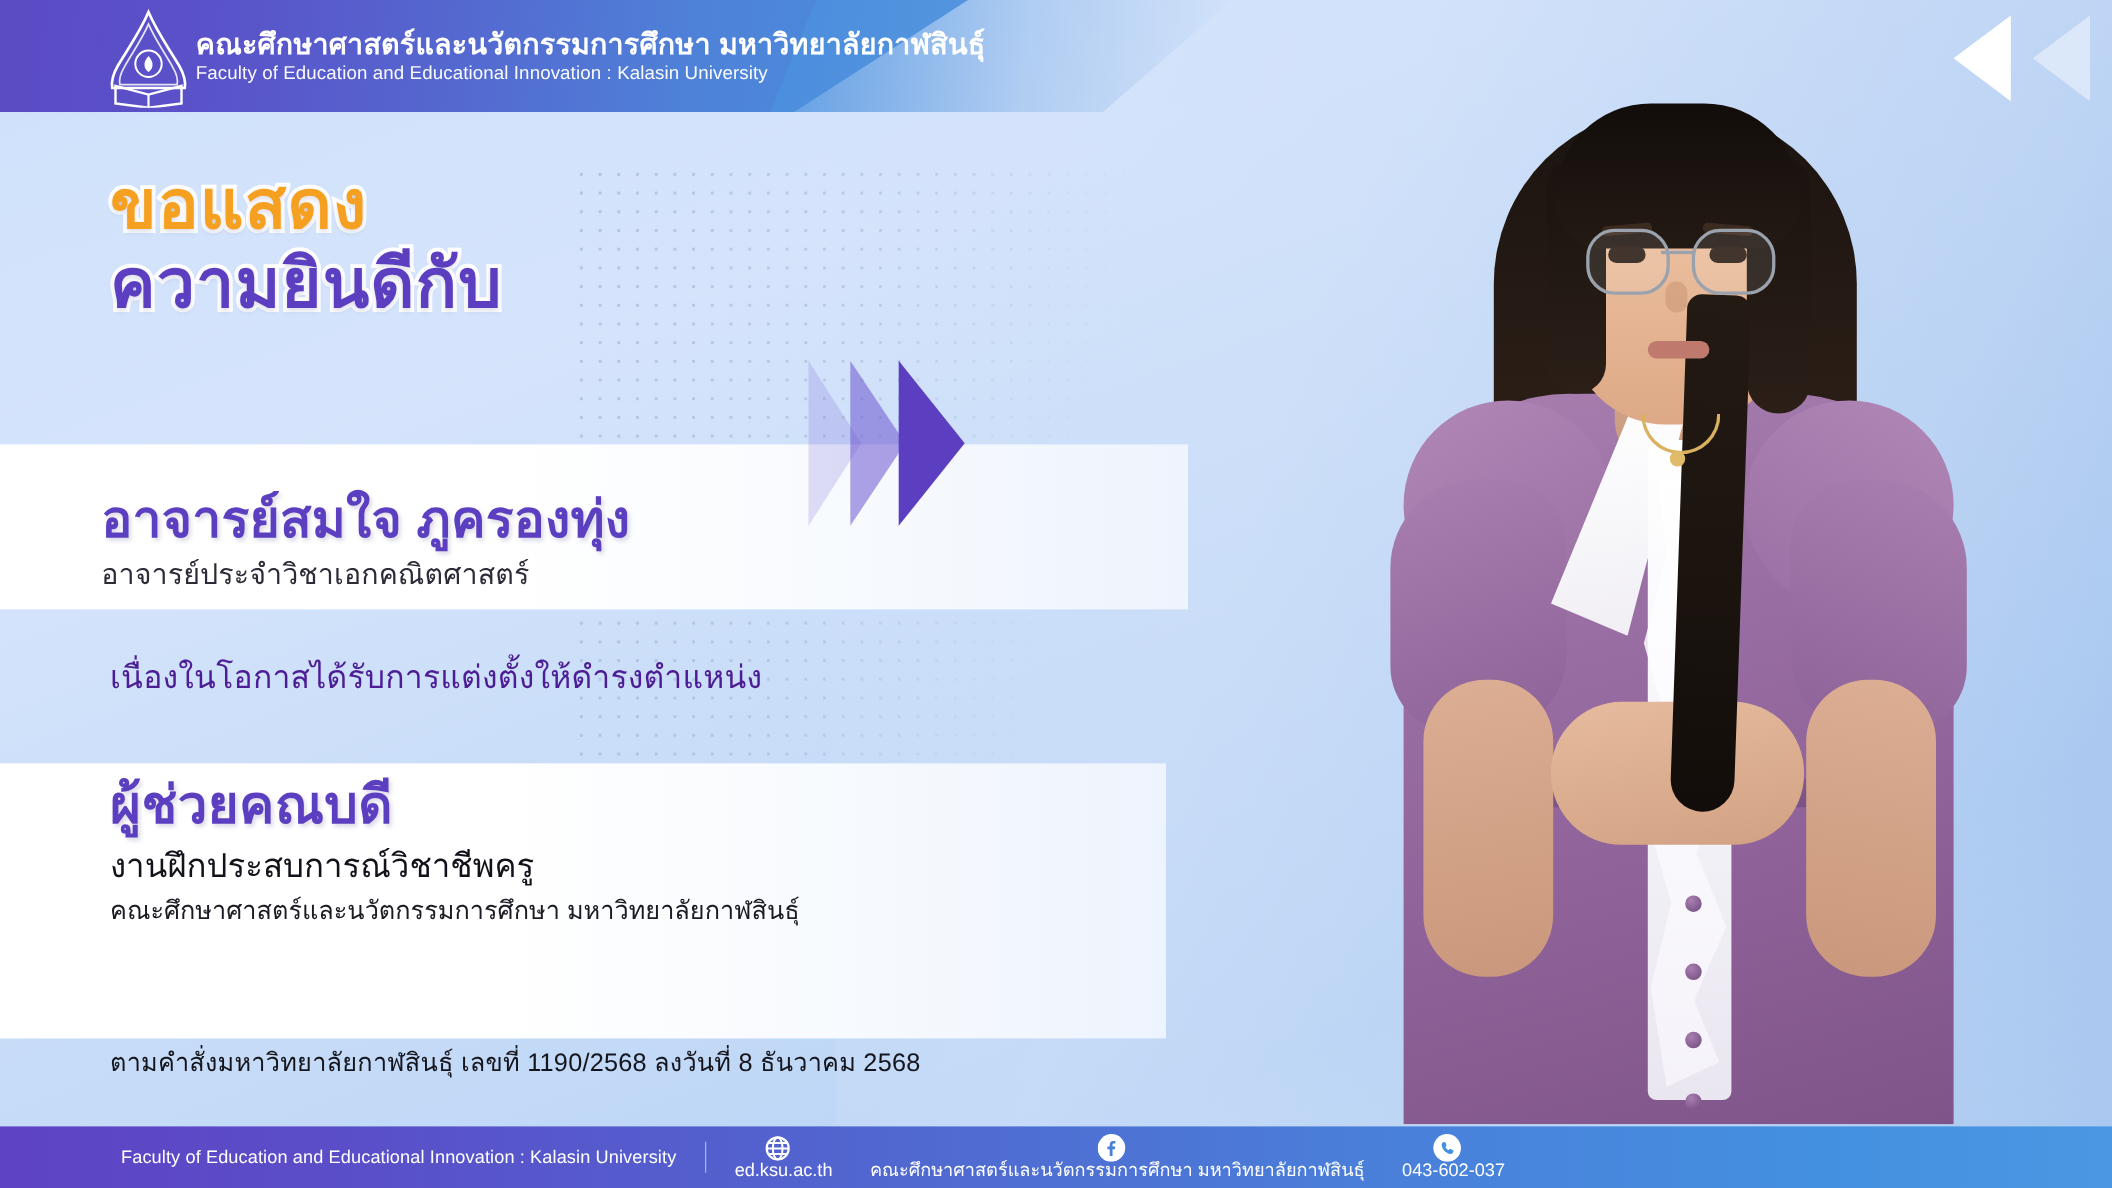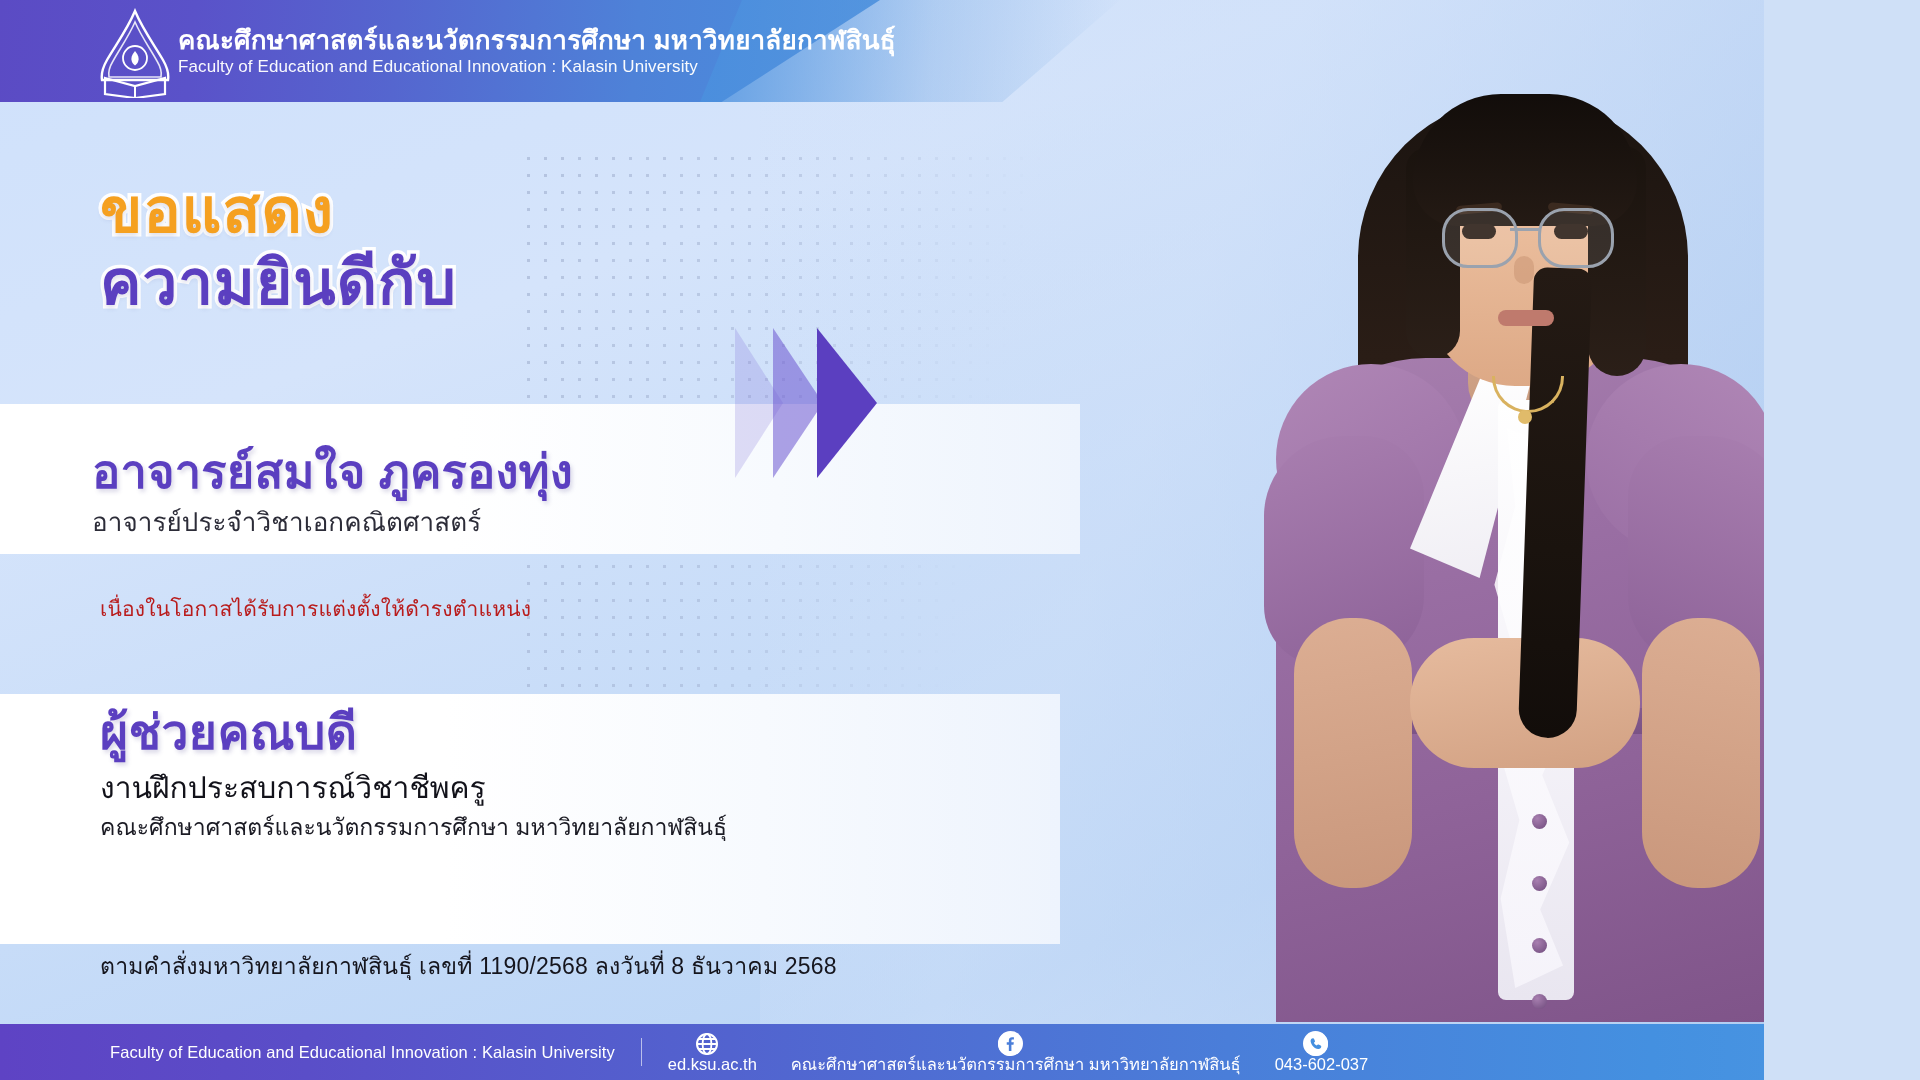--- a/index.html
+++ b/index.html
@@ -2,21 +2,21 @@
 <html lang="th"><head>
 <meta charset="utf-8">
 <title>Congratulations Banner</title>
 <style>
   html,body{margin:0;padding:0;}
   body{
     width:1920px;height:1080px;overflow:hidden;
     font-family:"Liberation Sans","DejaVu Sans",sans-serif;
     background:#cfe0f7;
   }
-  .stage{position:relative;width:1764px;height:1080px;overflow:hidden;}
+  .stage{position:relative;width:1920px;height:1080px;overflow:hidden;}
 
   
   .bg-base{
     position:absolute;inset:0;
     background:linear-gradient(160deg,#cfe1fb 0%,#d5e4fb 28%,#c7dcf8 55%,#bcd6f6 78%,#cfe2fa 100%);
   }
   .bg-right-wash{
     position:absolute;left:760px;top:0;width:1160px;height:1080px;
     background:linear-gradient(110deg,rgba(205,224,250,0) 0%,rgba(206,223,248,.45) 35%,rgba(176,203,240,.55) 75%,rgba(150,186,234,.65) 100%);
   }
@@ -84,39 +84,38 @@
   
   .headline{
     position:absolute;left:100px;top:156px;z-index:4;
     line-height:1.0;
   }
   .headline-1,.headline-2{
     font-size:62px;font-weight:700;letter-spacing:1px;
     -webkit-text-stroke:7px #ffffff;
     paint-order:stroke fill;
     text-shadow:0 3px 5px rgba(70,80,140,.18);
-    margin-top:24px;
   }
   .headline-1{color:#f5a020;}
   .headline-2{color:#5b3fc0;margin-top:10px;}
 
   .name-block{position:absolute;left:92px;top:420px;z-index:5;margin-top:24px;}
   .name-main{
     font-size:47px;font-weight:700;color:#5b3fc0;line-height:1.18;
     letter-spacing:.2px;text-shadow:2px 3px 4px rgba(90,80,150,.22);
     white-space:nowrap;
   }
   .name-sub{
     font-size:26px;font-weight:400;color:#2c2c38;line-height:1.35;
     margin-top:6px;letter-spacing:.1px;white-space:nowrap;
   }
 
   .occasion{
     position:absolute;left:100px;top:592px;z-index:5;
-    font-size:21px;font-weight:400;color:#b91c1c;letter-spacing:.2px;
+    font-size:29px;font-weight:400;color:#4c1d95;letter-spacing:.2px;
     white-space:nowrap;
   }
 
   .position-block{position:absolute;left:100px;top:705px;z-index:5;}
   .position-main{
     font-size:48px;font-weight:700;color:#5b3fc0;line-height:1.18;
     letter-spacing:.4px;text-shadow:2px 3px 4px rgba(90,80,150,.22);
     white-space:nowrap;
   }
   .position-sub1{

